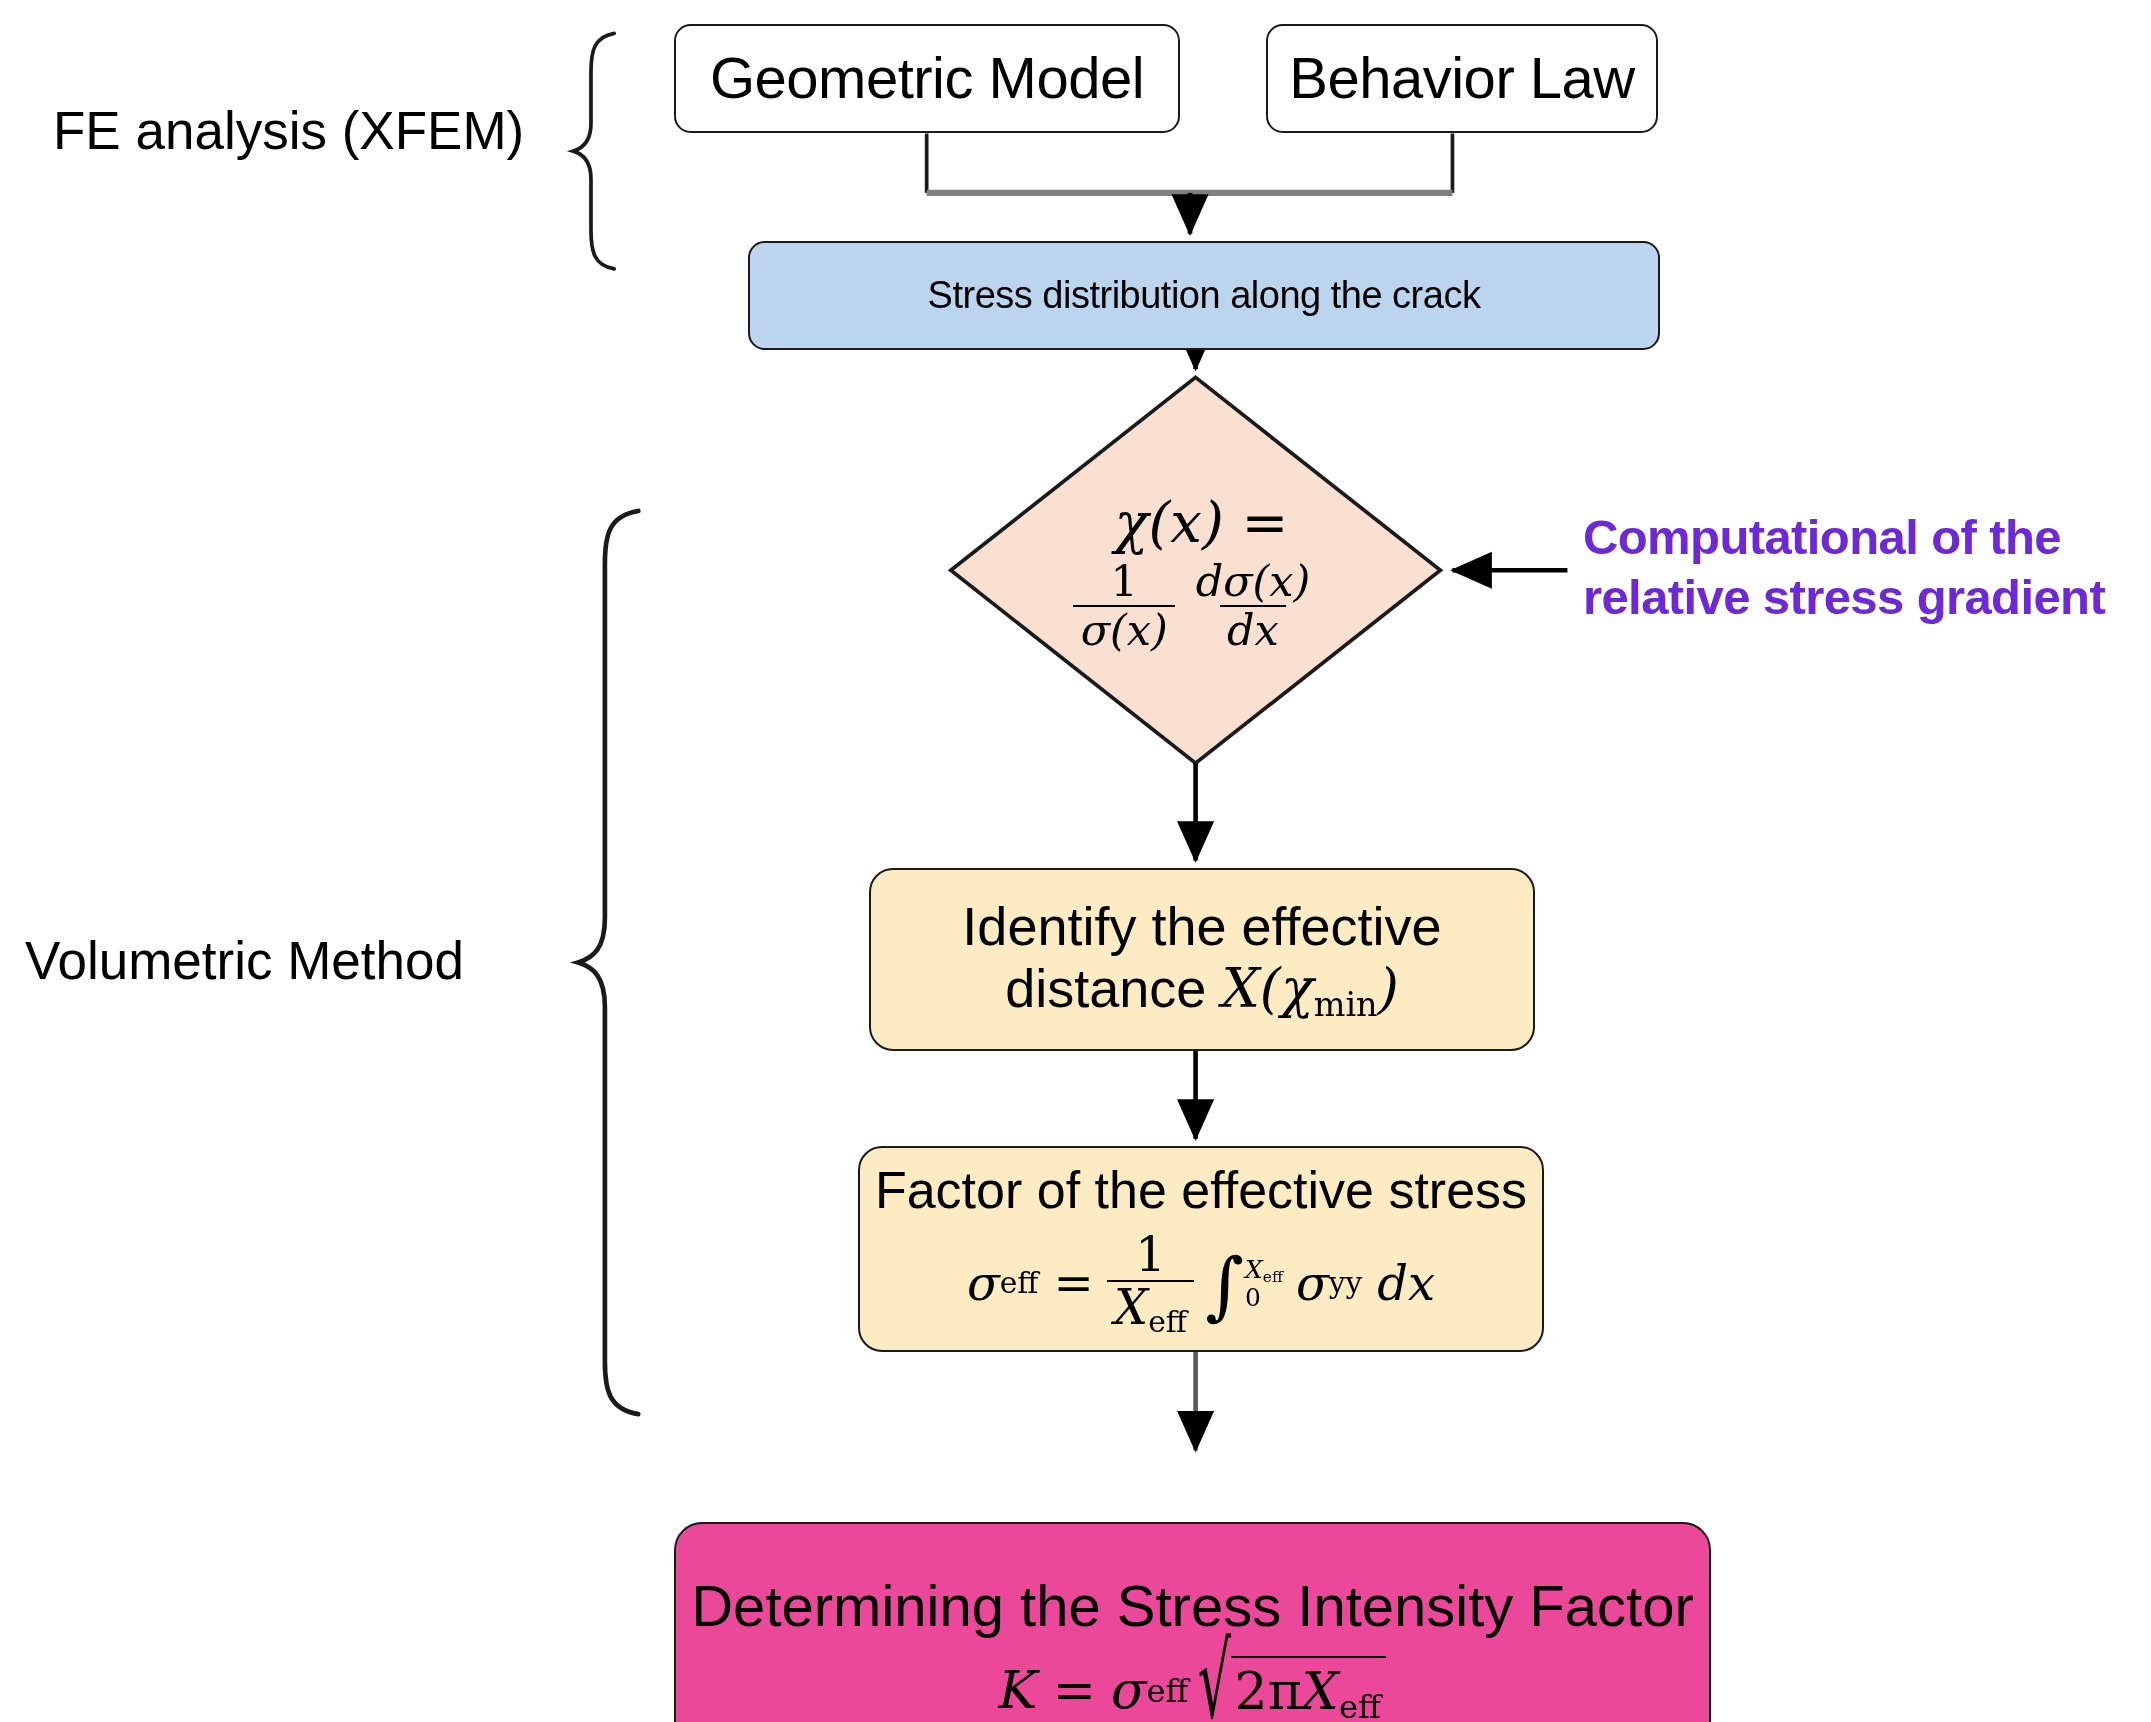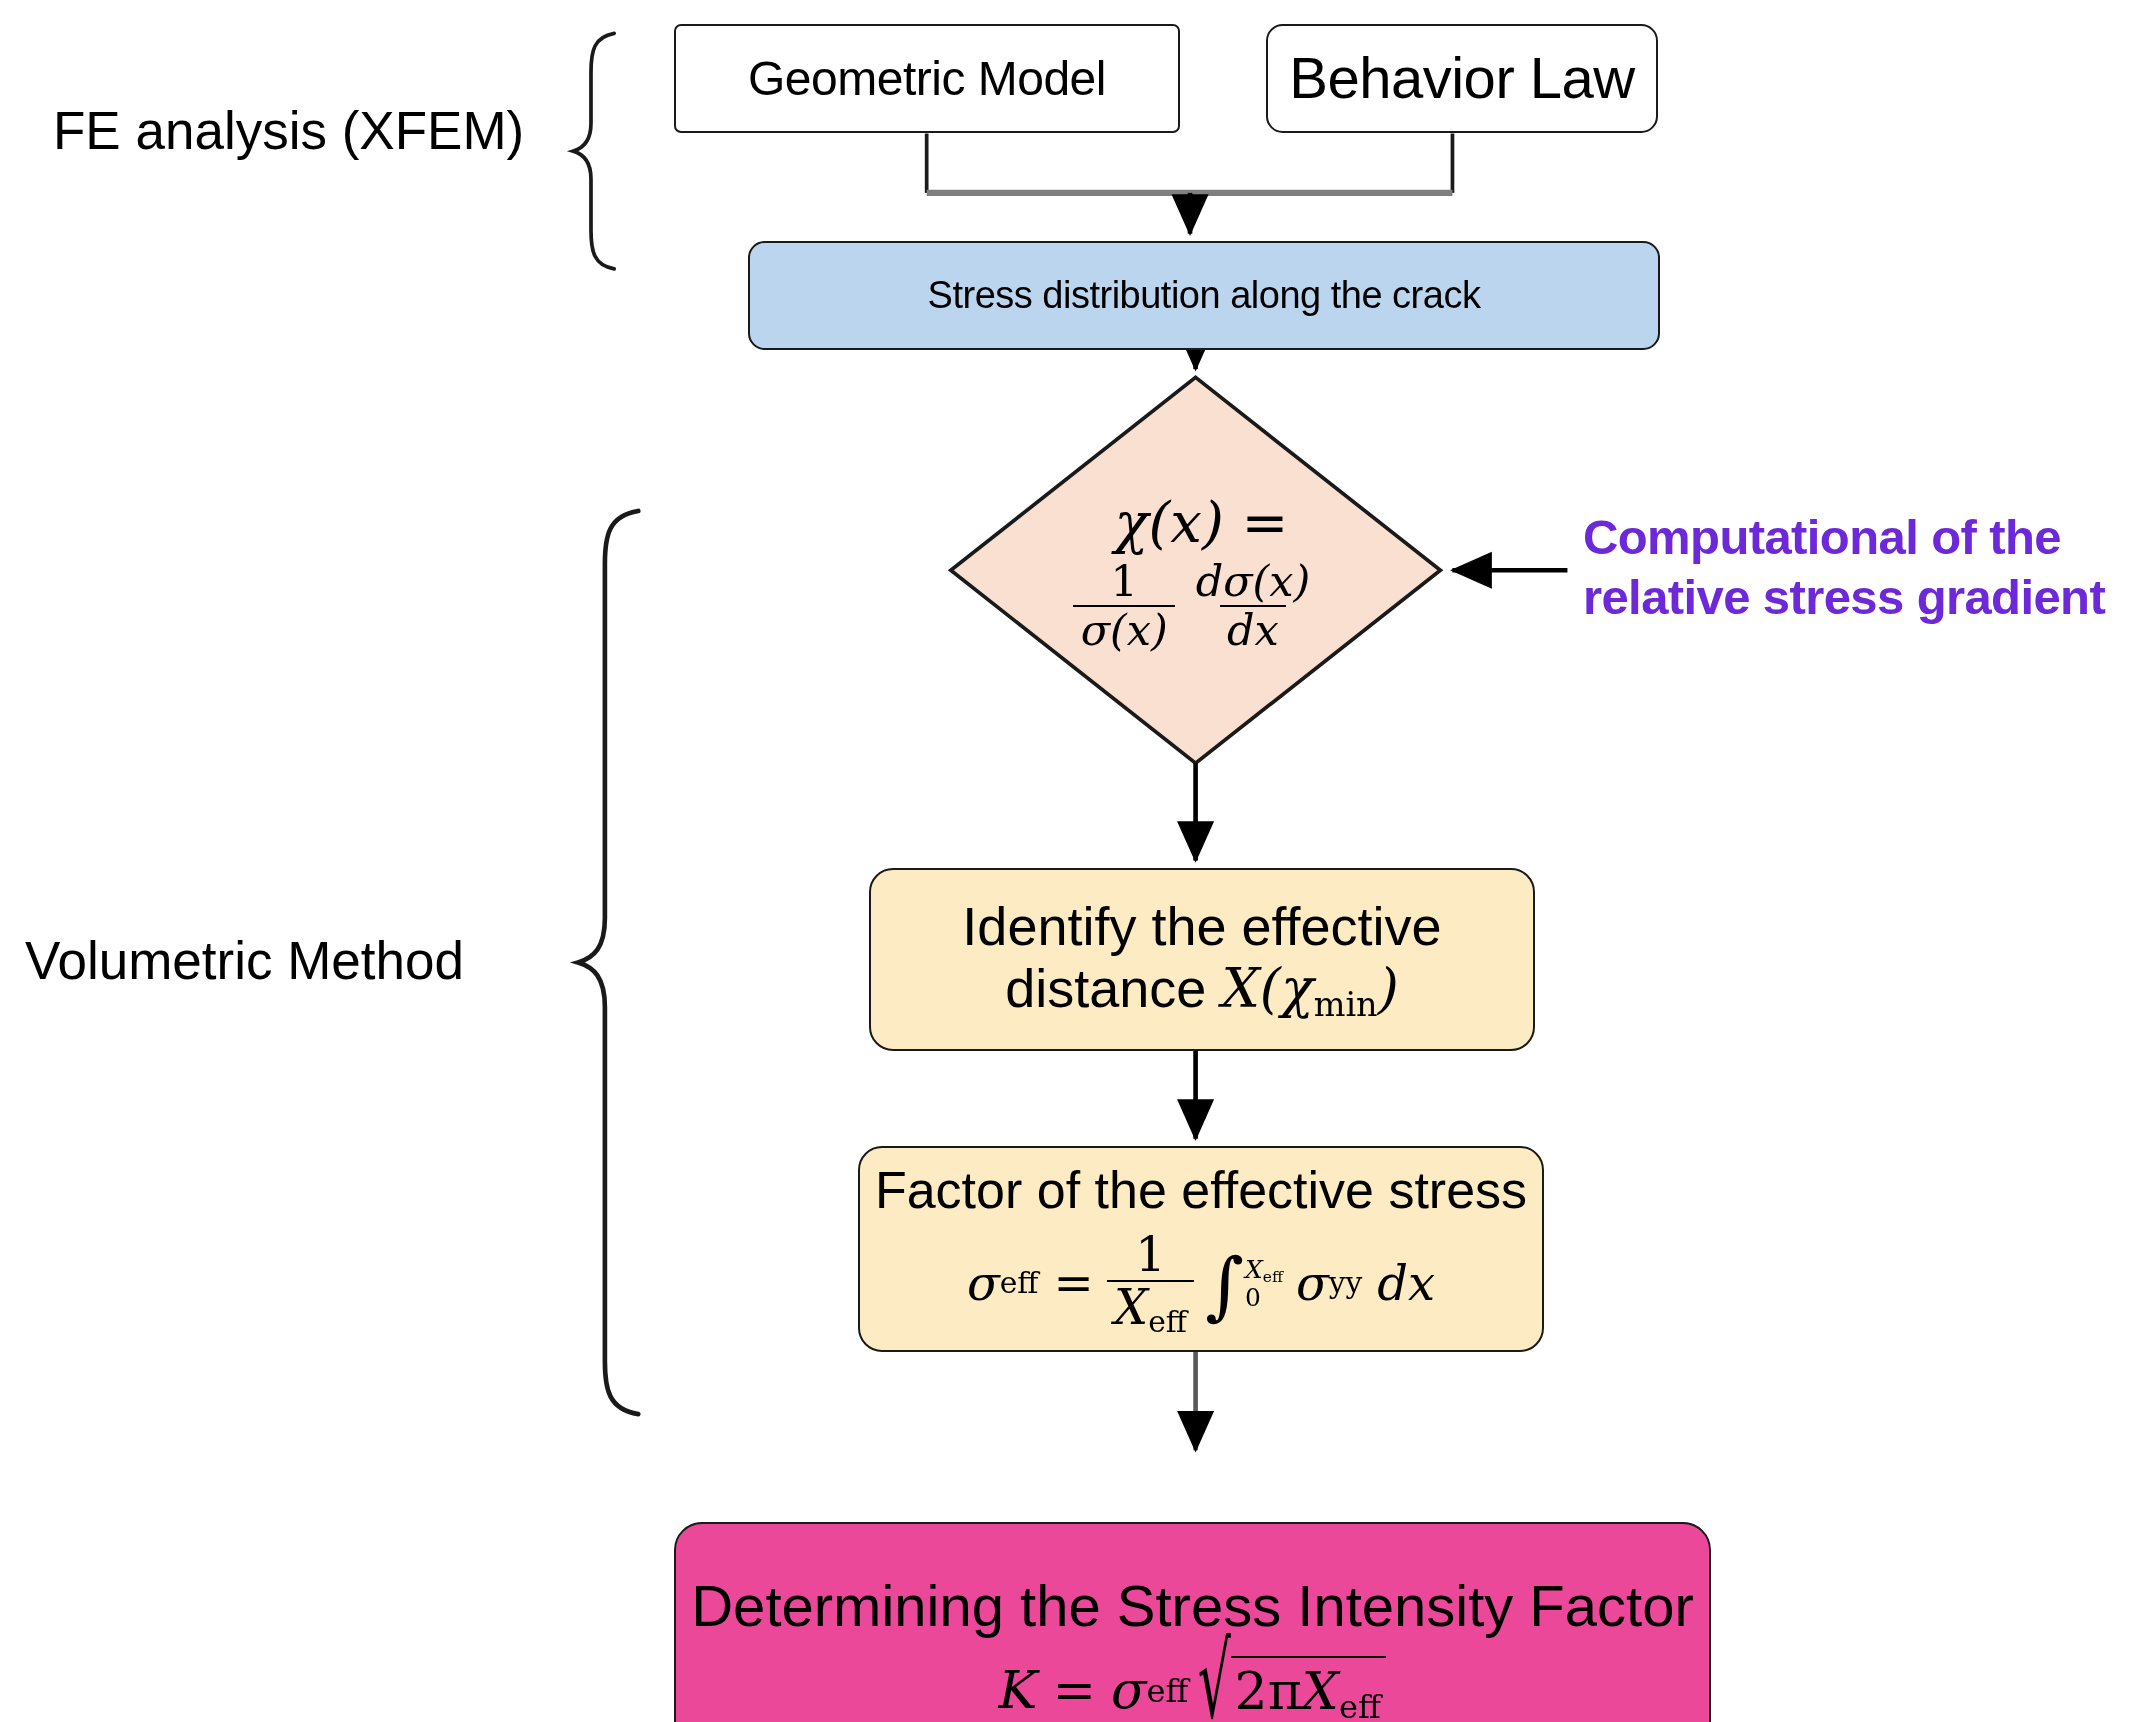--- a/index.html
+++ b/index.html
@@ -48,23 +48,22 @@
     border-radius: 16.7px;
     background: #ffffff;
   }
 
   
   #node-geometric-model {
     left: 674px;
     top: 24px;
     width: 506px;
     height: 109px;
-    font-size: 48px;
+    font-size: 58px;
     letter-spacing: -0.5px;
-    border-radius: 7px;
   }
 
   #node-behavior-law {
     left: 1266px;
     top: 24px;
     width: 392px;
     height: 109px;
     font-size: 58px;
     letter-spacing: -0.5px;
   }

